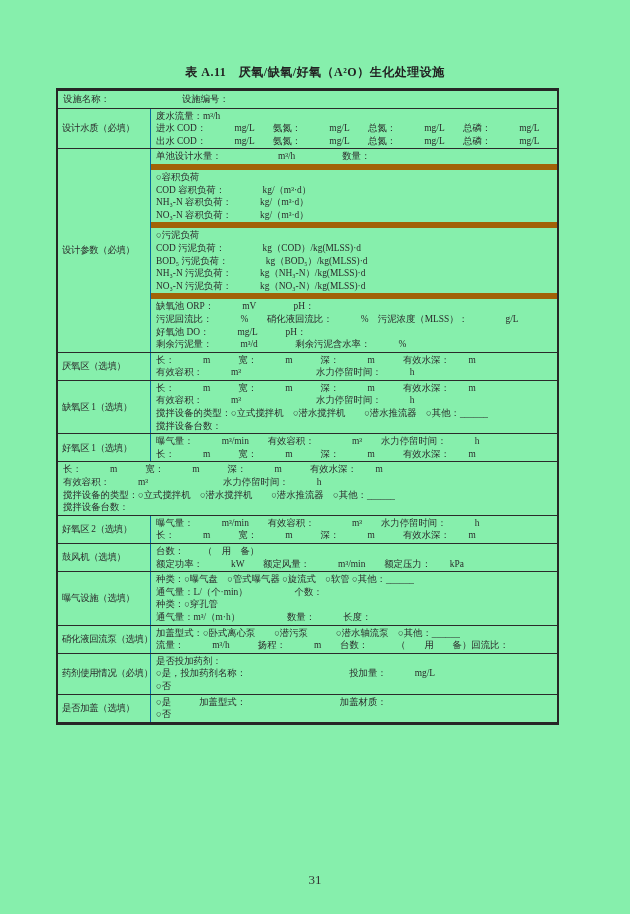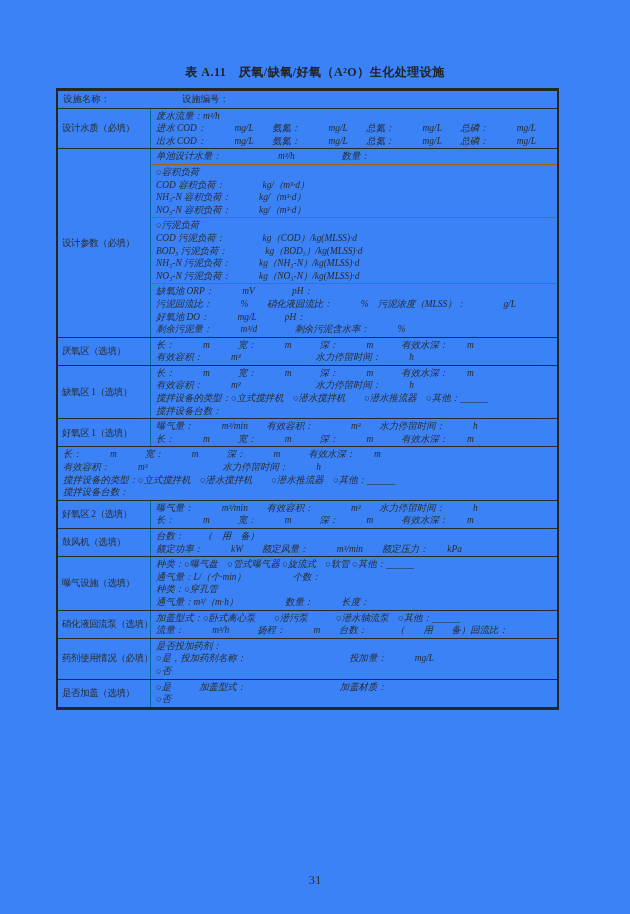--- a/index.html
+++ b/index.html
@@ -1,21 +1,21 @@
 <!DOCTYPE html>
 <html><head>
 <meta charset="utf-8">
 <style>
   html,body{margin:0;padding:0;}
   body{
     width:630px;height:914px;background:#ffffff;
     font-family:"Liberation Serif","DejaVu Serif",serif;
     color:#2b2b2b;
   }
-  .page{position:relative;width:630px;height:914px;background:#3b82f6;overflow:hidden;}
+  .page{position:relative;width:630px;height:914px;background:#86efac;overflow:hidden;}
   .doc-title{
     position:absolute;top:64px;left:0;right:0;
     text-align:center;font-weight:bold;font-size:12px;color:#222;
     letter-spacing:0.5px;
   }
   .form-table{
     position:absolute;top:88px;left:56px;width:503px;
     border:2px solid #262626;border-top-width:3px;border-bottom-width:3px;
     box-sizing:border-box;
     font-size:9.4px;line-height:12.6px;
@@ -24,22 +24,22 @@
   .hrow .fid{margin-left:72px;}
   .trow{display:flex;border-top:1px solid #2a2a2a;}
   .tlabel{
     width:93px;flex:0 0 93px;box-sizing:border-box;
     border-right:1px solid #0369a1;
     padding:1px 2px 1px 4px;
     display:flex;align-items:center;
     white-space:nowrap;letter-spacing:-0.3px;
   }
   .tcontent{flex:1;min-width:0;}
-  .blk{padding:1px 5px;font-style:italic;}
-  .blk + .blk{border-top:1px solid #a16207;}
+  .blk{padding:1px 5px;}
+  .blk + .blk{border-top:6px solid #a16207;}
   .line{white-space:pre-wrap;min-height:12.6px;}
   .page-number{
     position:absolute;top:872px;left:0;right:0;
     text-align:center;font-size:13px;color:#333;
   }
 </style>
 </head>
 <body>
 
 <div class="page">

